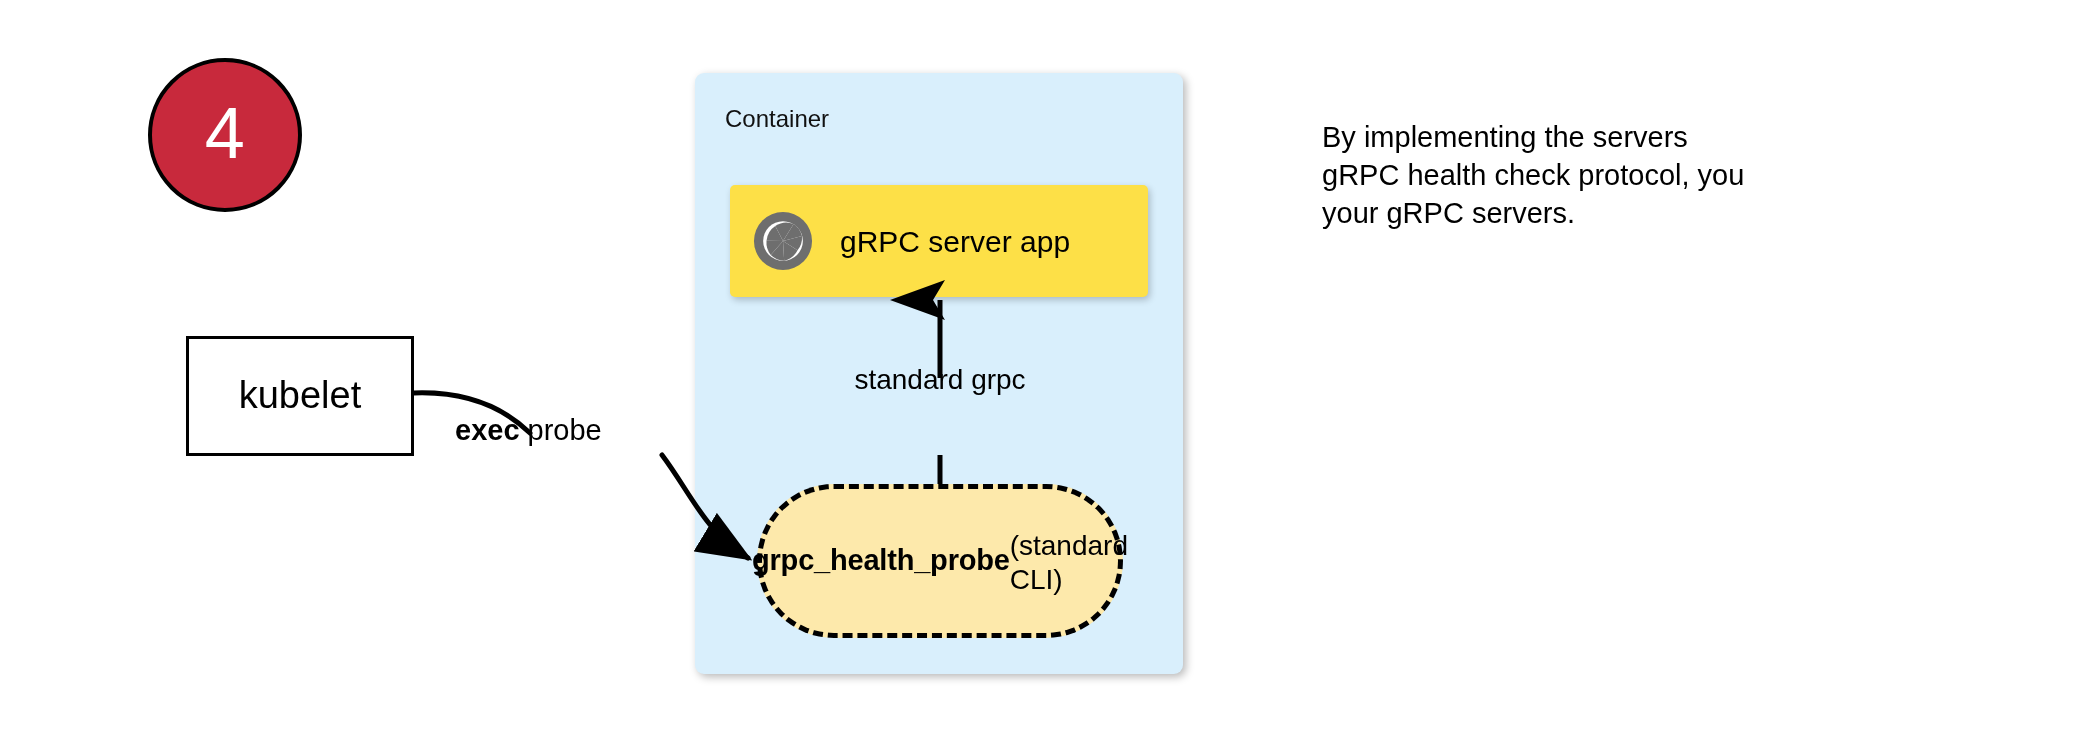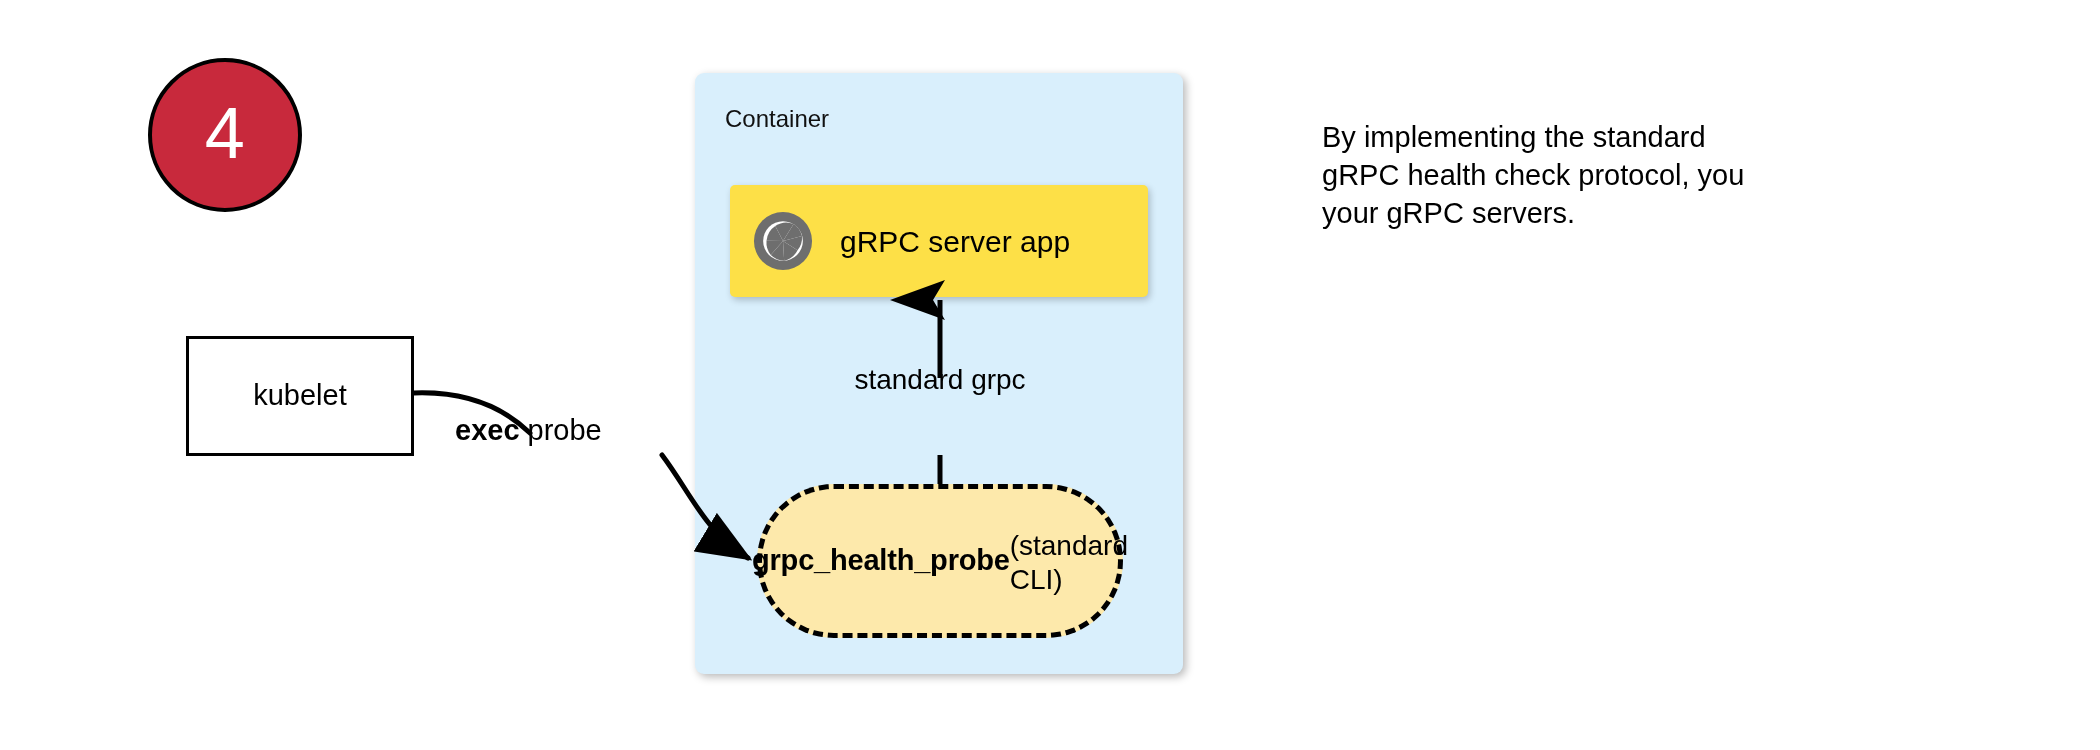--- a/index.html
+++ b/index.html
@@ -55,21 +55,21 @@
     width: 228px;
     height: 120px;
     background: #ffffff;
     border: 3px solid #000000;
     box-sizing: border-box;
     display: flex;
     align-items: center;
     justify-content: center;
   }
   .kubelet-label {
-    font-size: 29px;
+    font-size: 38px;
     line-height: 1.1;
   }
 
   
   .container-panel {
     position: absolute;
     left: 695px;
     top: 73px;
     width: 488px;
     height: 601px;
@@ -244,18 +244,18 @@
 
   <div class="exec-probe-label">
     <b>exec</b><span> probe</span>
   </div>
 
   <div class="protocol-label">
     <span class="annotation-line">standard grpc</span>
   </div>
 
   <div class="annotation">
-    <span class="annotation-line">By implementing the standard</span>
+    <span class="annotation-line">By implementing the servers</span>
     <span class="annotation-line">gRPC health check protocol, you</span>
     <span class="annotation-line">your gRPC servers.</span>
   </div>
 
 </div>
 
 </body></html>

